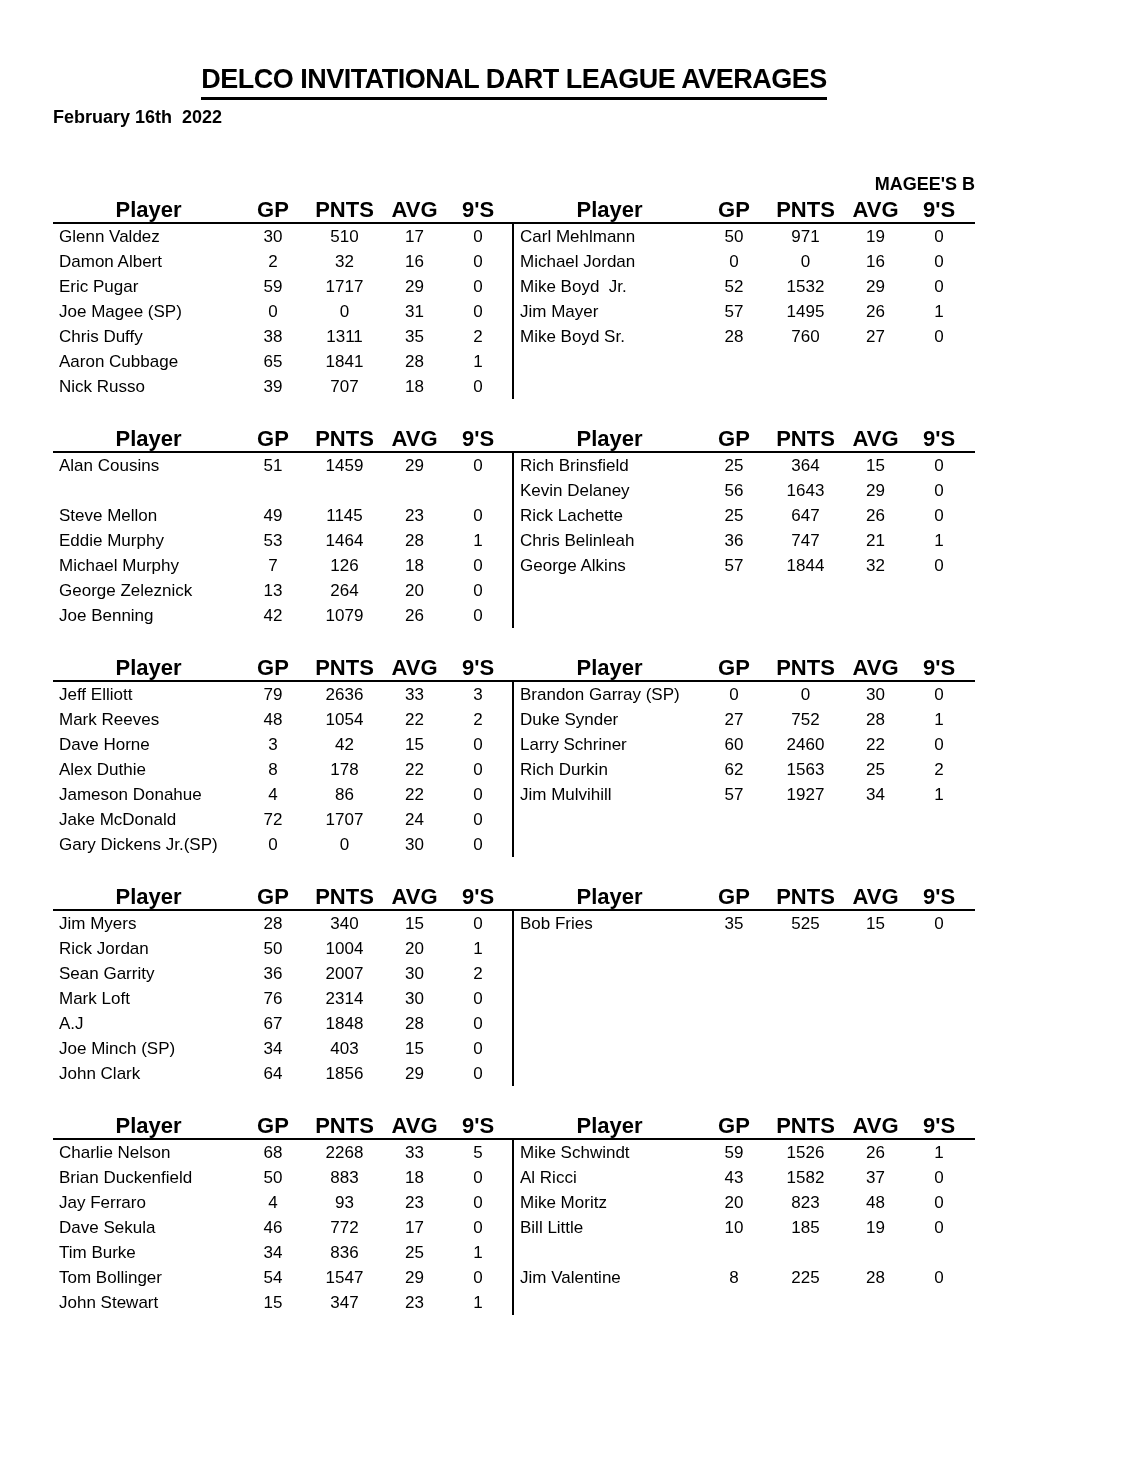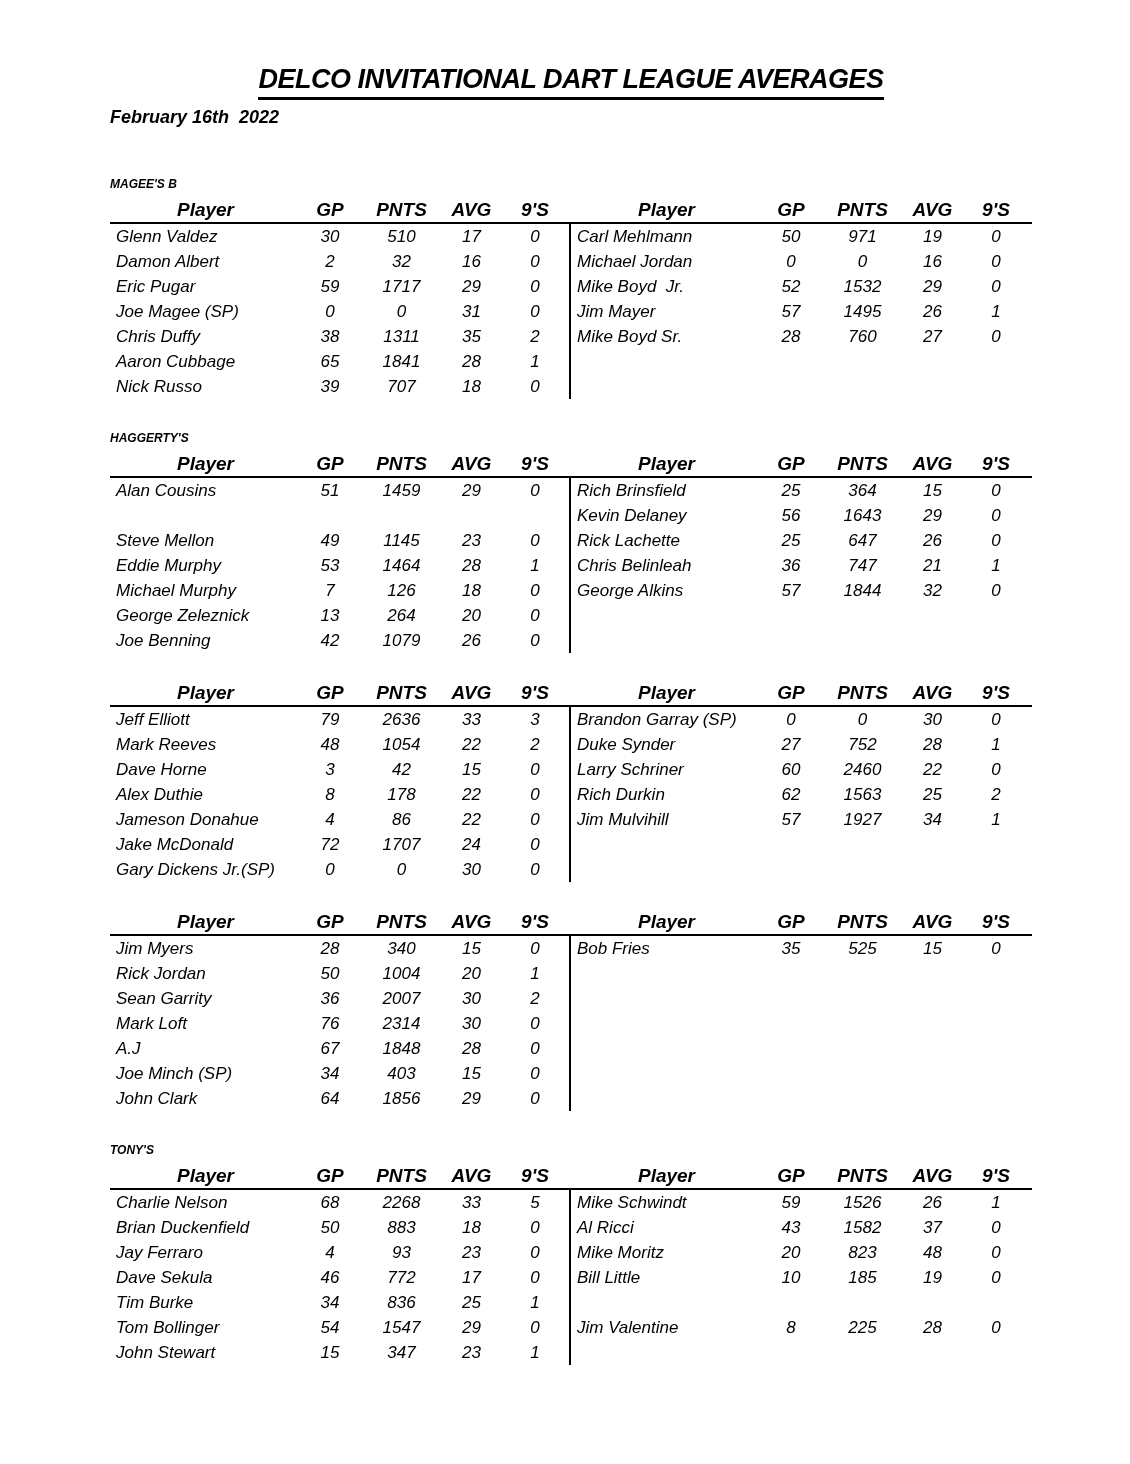--- a/index.html
+++ b/index.html
@@ -9,22 +9,21 @@
   }
   body {
     width: 1130px;
     height: 1464px;
     font-family: "Liberation Sans", sans-serif;
     color: #000000;
     overflow: hidden;
   }
   .sheet {
     width: 922px;
-    margin-left: 110px;
-    font-style: italic;
+    margin-left: 53px;
   }
   .title {
     text-align: center;
     padding-top: 64px;
     font-size: 27px;
     font-weight: bold;
     letter-spacing: -0.5px;
   }
   .title span {
     display: inline-block;
@@ -34,35 +33,35 @@
   .date {
     text-align: left;
     font-size: 18px;
     font-weight: bold;
     margin-top: 7px;
     white-space: pre;
   }
   .section { margin-top: 28px; }
   .section:first-child { margin-top: 45px; }
   .section-title {
-    text-align: left;
-    font-size: 12px;
+    text-align: right;
+    font-size: 18px;
     font-weight: bold;
     height: 22px;
     line-height: 22px;
     margin-bottom: 3px;
   }
   .twin { display: flex; }
   .half { width: 461px; }
   .hdr-row {
     display: flex;
     height: 24px;
     line-height: 24px;
     font-weight: bold;
-    font-size: 19px;
+    font-size: 22px;
     border-bottom: 2px solid #000;
   }
   .rows { }
   .half[data-side="left"] .rows {
     border-right: 2px solid #000;
     box-sizing: border-box;
   }
   .row {
     display: flex;
     height: 25px;
@@ -210,21 +209,20 @@
                 <div class="c2"></div>
                 <div class="c3"></div>
                 <div class="c4"></div>
               </div>
             </div>
       </div>
     </div>
   </div>
 
   <div class="section">
-    <div class="section-title">HAGGERTY'S</div>
     <div class="twin">
       <div class="half" data-side="left">
         <div class="hdr-row">
               <div class="c0">Player</div>
               <div class="c1">GP</div>
               <div class="c2">PNTS</div>
               <div class="c3">AVG</div>
               <div class="c4">9'S</div>
             </div>
         <div class="rows">
@@ -586,21 +584,20 @@
                 <div class="c2"></div>
                 <div class="c3"></div>
                 <div class="c4"></div>
               </div>
             </div>
       </div>
     </div>
   </div>
 
   <div class="section">
-    <div class="section-title">TONY'S</div>
     <div class="twin">
       <div class="half" data-side="left">
         <div class="hdr-row">
               <div class="c0">Player</div>
               <div class="c1">GP</div>
               <div class="c2">PNTS</div>
               <div class="c3">AVG</div>
               <div class="c4">9'S</div>
             </div>
         <div class="rows">

